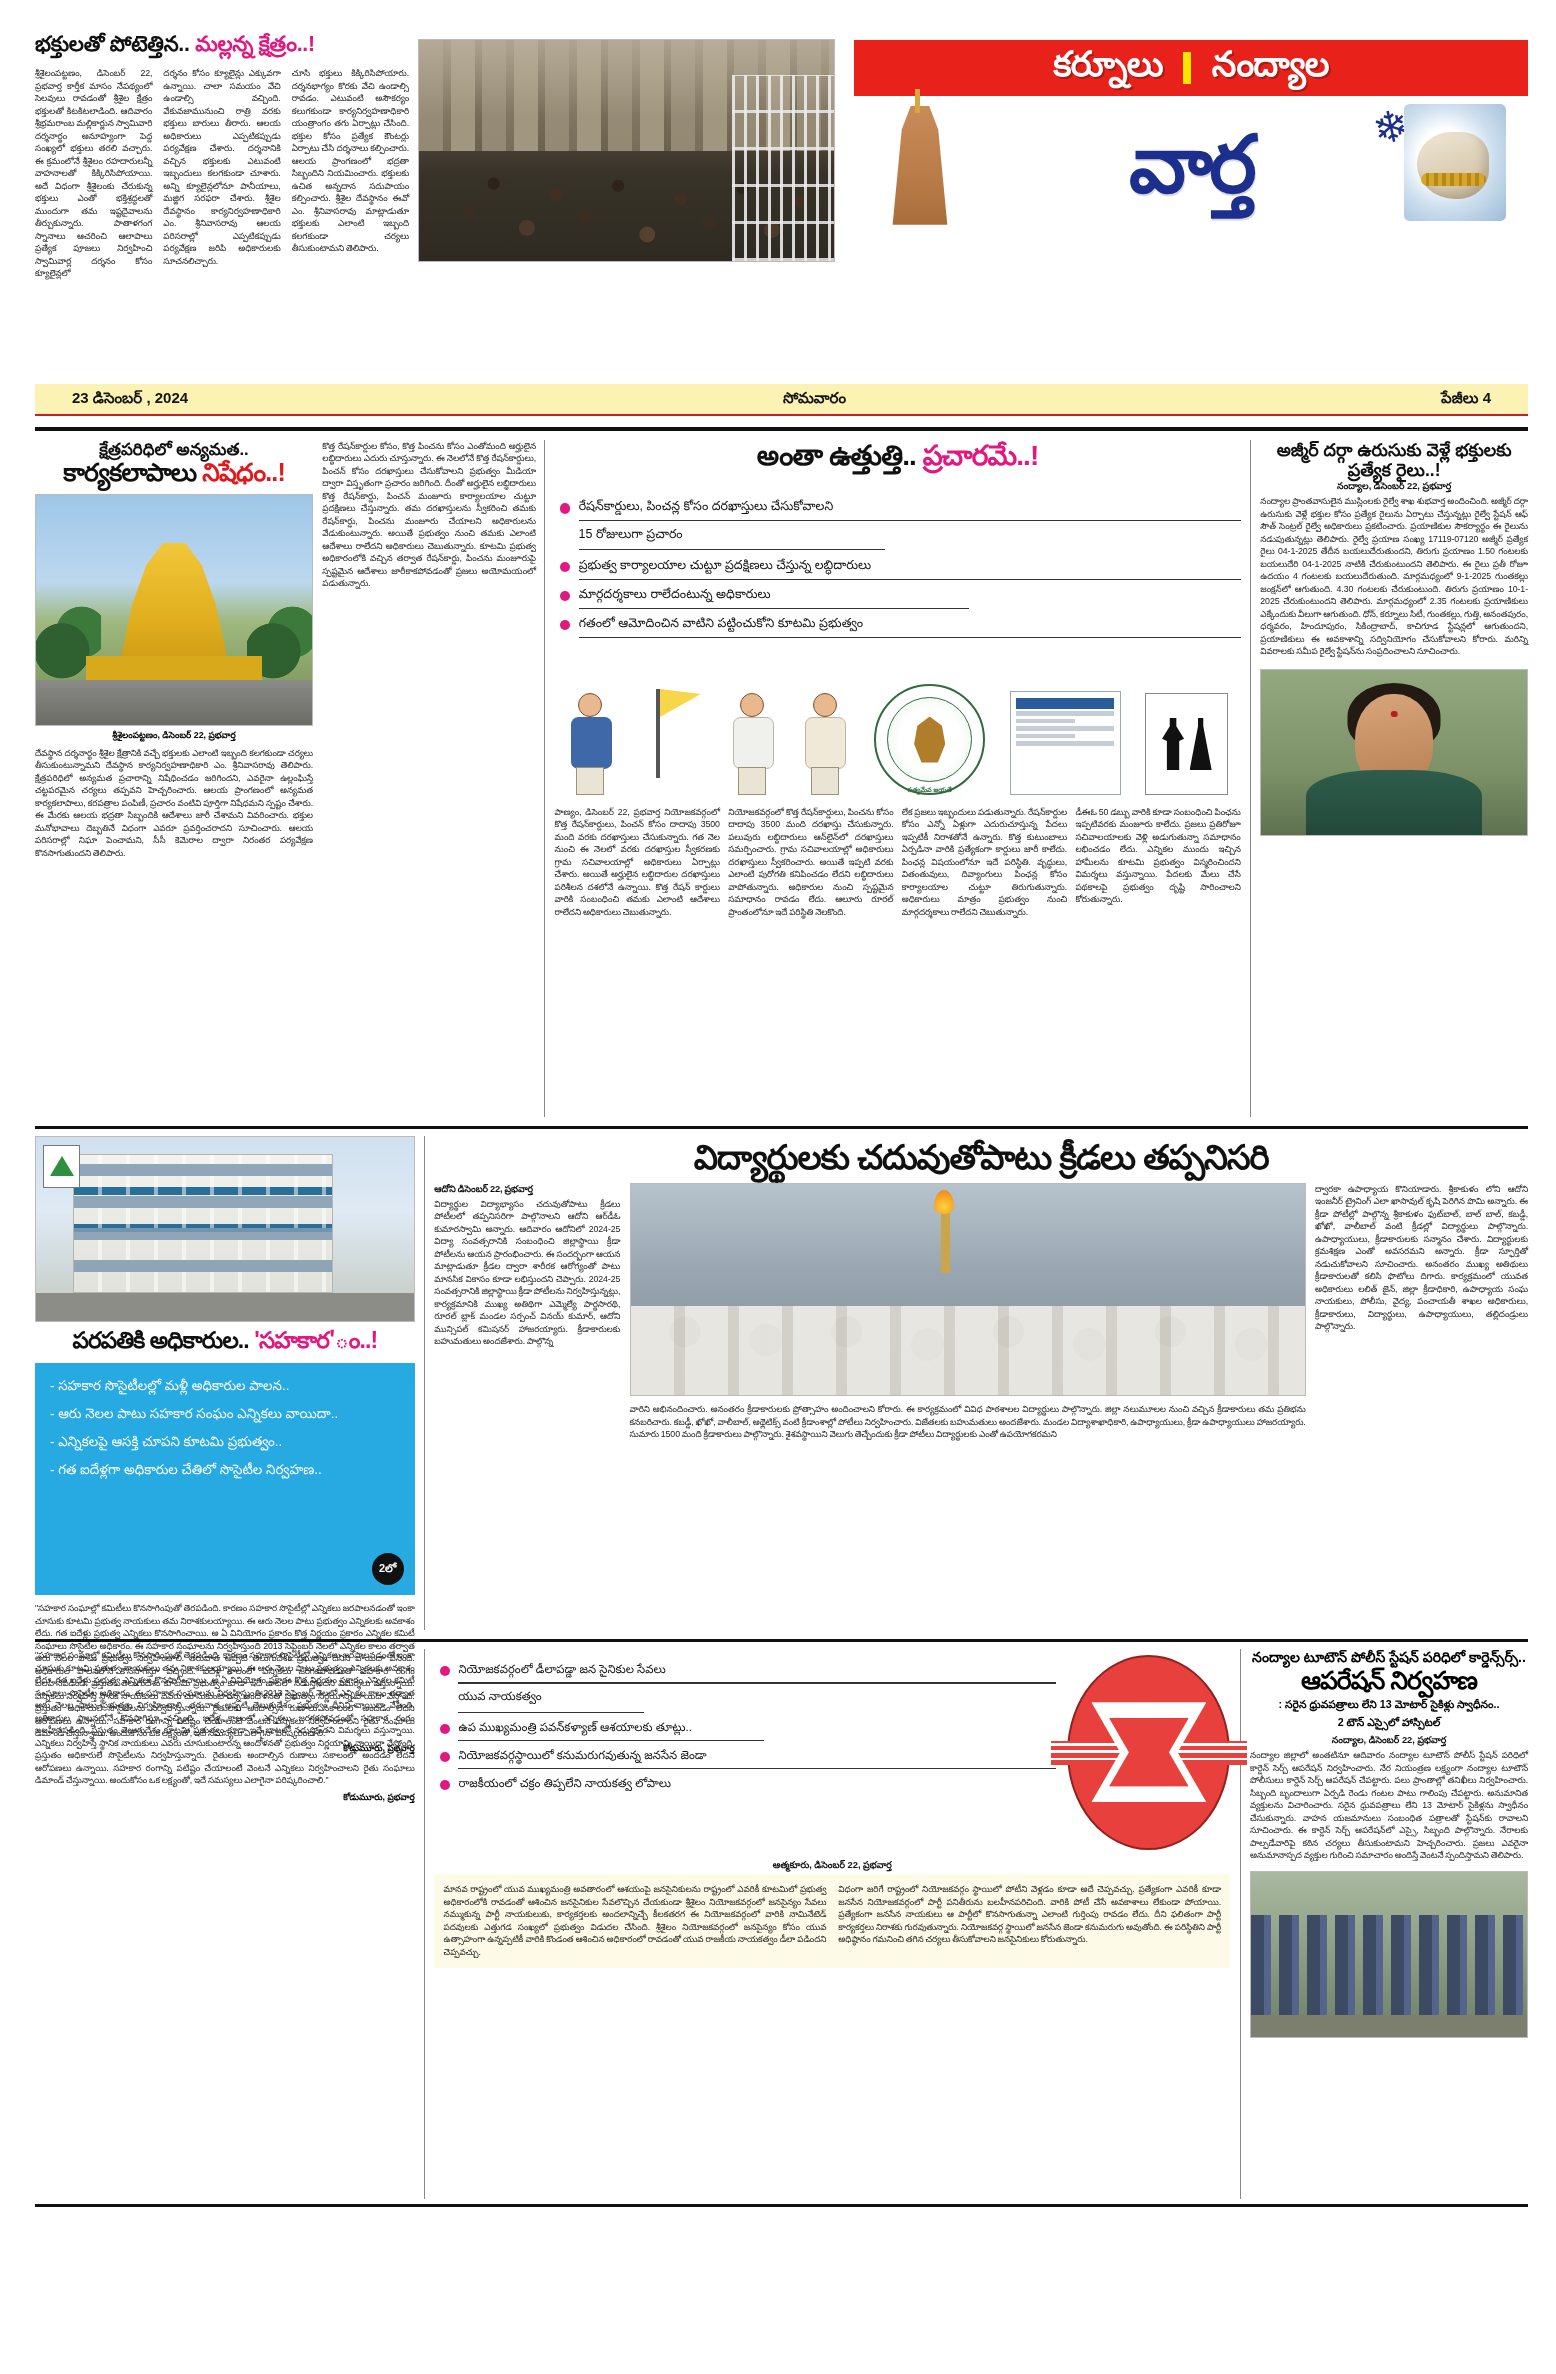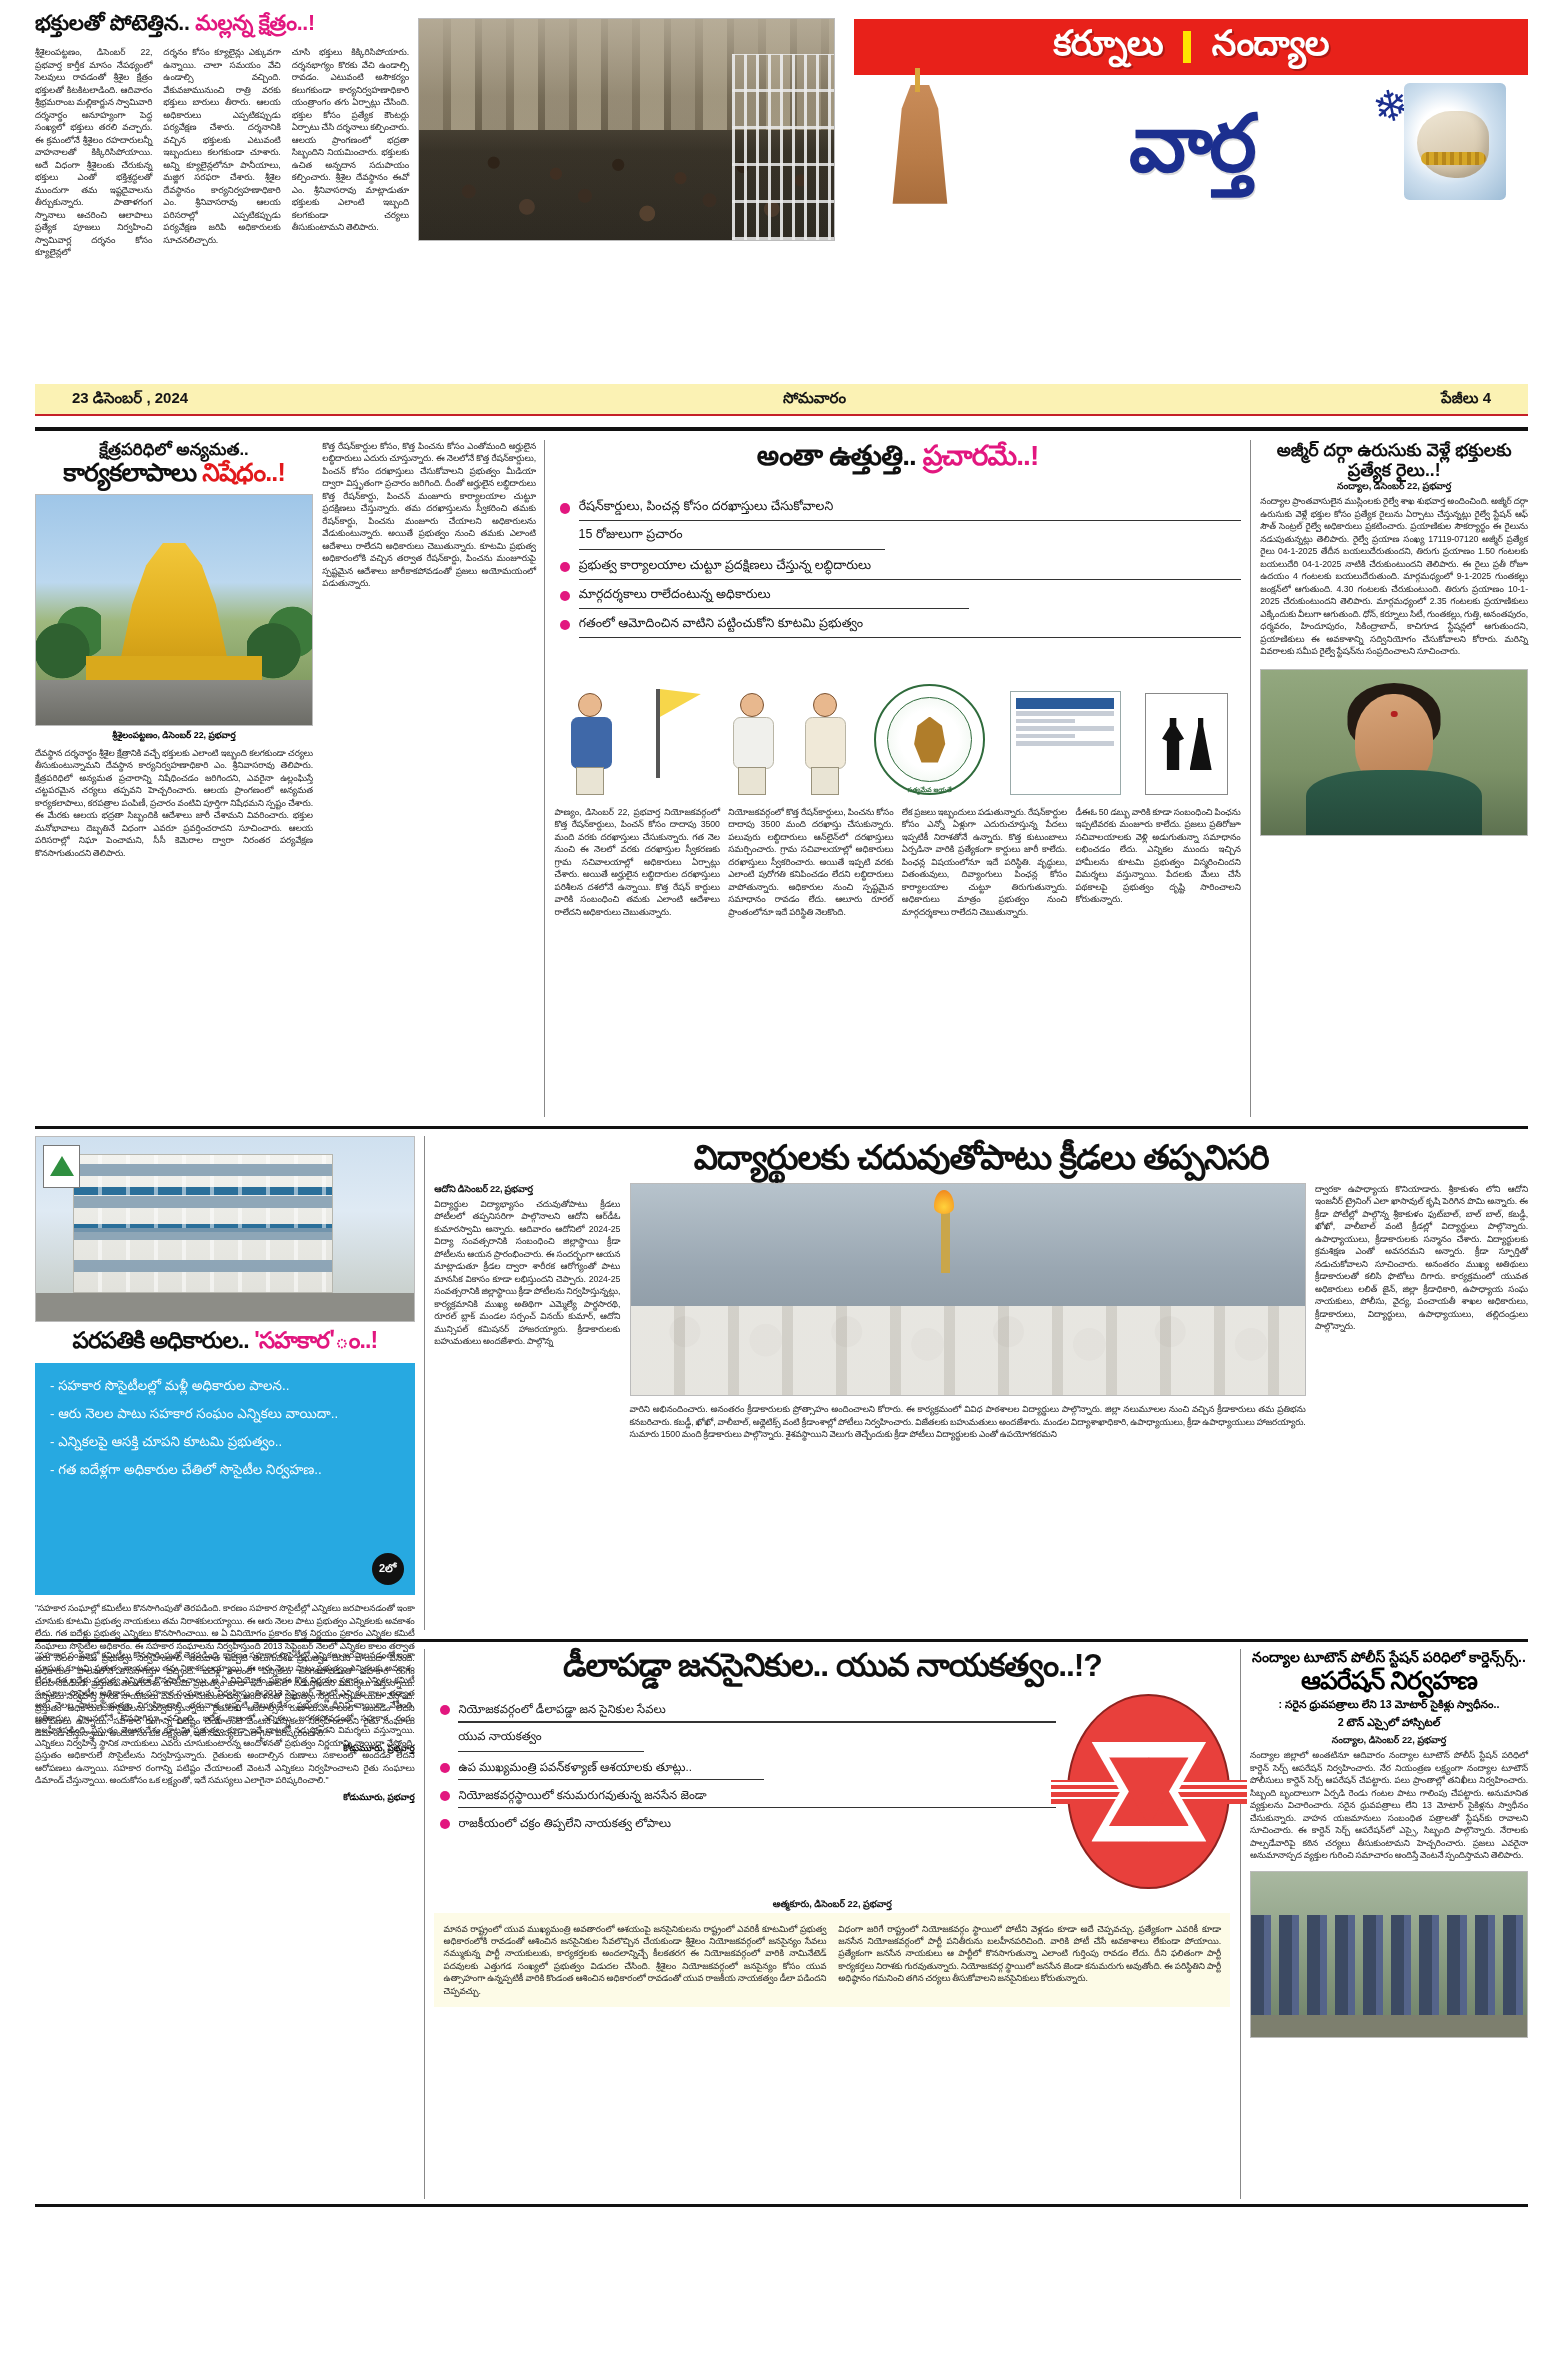--- a/index.html
+++ b/index.html
@@ -27,21 +27,21 @@
   .tiny { font-size: 8.8px; line-height: 1.42; }
   .dateline {
     font-size: 9.3px; font-weight: bold; color: #111;
     text-align: center; line-height: 1.3; margin-bottom: 2.8px;
   }
 
   
   .top {
     position: relative;
     display: flex;
-    padding: 12px 28px 0 35px;
+    padding: 33px 28px 0 35px;
     height: 371px;
   }
   .top-left { width: 519px; padding-right: 9.3px; }
   .top-lead-head {
     font-size: 21.3px; font-weight: bold; color: #111;
     letter-spacing: -0.3px; line-height: 1.1; white-space: nowrap;
   }
   .top-lead-head .pink { color: #e2177f; }
   .top-cols {
     display: flex; gap: 11px; margin-top: 11px;
@@ -599,24 +599,20 @@
   <div class="sec-divider"></div>
 
   <div class="sec4">
 
     <div class="s4-left">
       <div class="body-text tiny">"సహకార సంఘాల్లో కమిటీలు కొనసాగింపుతో తెరపడింది. కారణం సహకార సొసైటీల్లో ఎన్నికలు జరపాలనడంతో ఇంకా చూసుకు కూటమి ప్రభుత్వ నాయకులు తమ నిరాశకులయ్యాయి. ఈ ఆరు నెలల పాటు ప్రభుత్వం ఎన్నికలకు అవకాశం లేదు. గత ఐదేళ్లు ప్రభుత్వ ఎన్నికలు కొనసాగించాయి. అ ఏ వినియోగం ప్రకారం కొత్త నిర్ణయం ప్రకారం ఎన్నికల కమిటీ సంఘాలు సొసైటీల అధికారం. ఈ సహకార సంఘాలను నిర్వహిస్తుంది 2013 సెప్టెంబర్ నెలలో ఎన్నికల కాలం తర్వాత ఆరు నెలల పాటు ప్రభుత్వం నిర్వహించాలి. తరువాత అప్పటి తెలుగుదేశం ప్రభుత్వం దీనిని వాయిదా వేసింది. అధికారుల పాలనలోనే కొనసాగిస్తూ వచ్చింది. ఐదేళ్ల కాలంలో ఎన్నికలు జరగకపోవడంతో సహకార రంగం బలహీనపడింది. ప్రస్తుతం తెలుగుదేశం కూటమి ప్రభుత్వం కూడా ఇదే బాటలో నడుస్తోందని విమర్శలు వస్తున్నాయి. ఎన్నికలు నిర్వహిస్తే స్థానిక నాయకులు ఎవరు చూసుకుంటారన్న ఆందోళనతో ప్రభుత్వం నిర్ణయాన్ని వాయిదా వేస్తోంది. ప్రస్తుతం అధికారులే సొసైటీలను నిర్వహిస్తున్నారు. రైతులకు అందాల్సిన రుణాలు సకాలంలో అందడం లేదని ఆరోపణలు ఉన్నాయి. సహకార రంగాన్ని పటిష్టం చేయాలంటే వెంటనే ఎన్నికలు నిర్వహించాలని రైతు సంఘాలు డిమాండ్ చేస్తున్నాయి. అందుకోసం ఒక లక్ష్యంతో, ఇదే సమస్యలు ఎలాగైనా పరిష్కరించాలి."</div>
       <div class="caption" style="text-align:right;margin-top:5.6px">కోడుమూరు, ప్రభవార్త</div>
     </div>
 
     <div class="s4-mid">
-      <div class="s4-head">
-        <span>డీలాపడ్డా జనసైనికుల..</span>
-        <span>యువ నాయకత్వం..!?</span>
-      </div>
 
       <div style="display:flex;gap:11px;align-items:flex-start;margin-top:5.6px">
         <div style="flex:1">
           <div class="bullet-row">
             <i class="dot"></i>
             <span class="bullet-txt" style="font-size:11.6px">నియోజకవర్గంలో డీలాపడ్డా జన సైనికుల సేవలు</span>
           </div>
           <div class="bullet-underline"></div>
           <div class="bullet-underline"></div>
           <div class="bullet-cont" style="font-size:11.6px">యువ నాయకత్వం</div>

